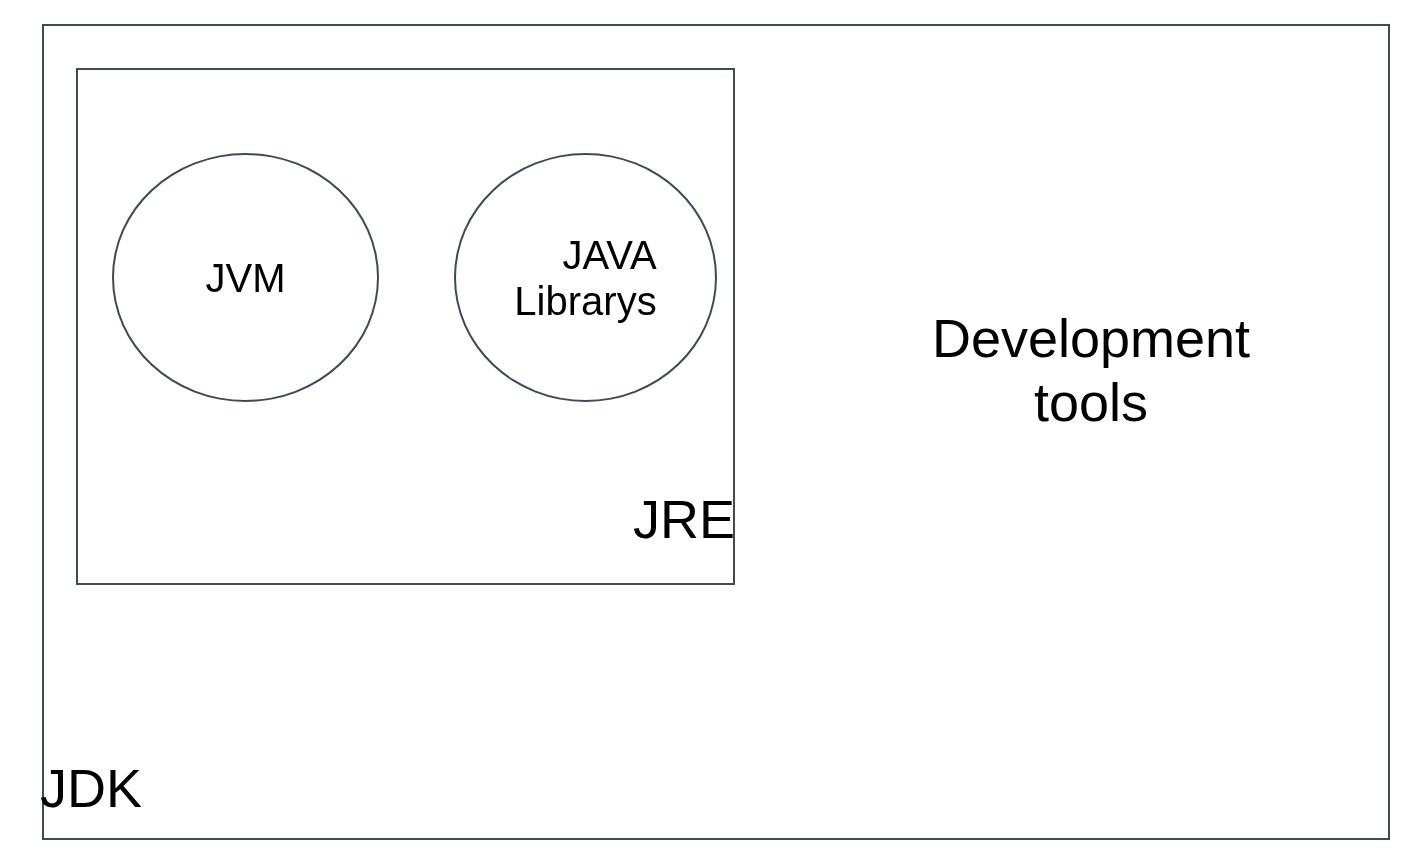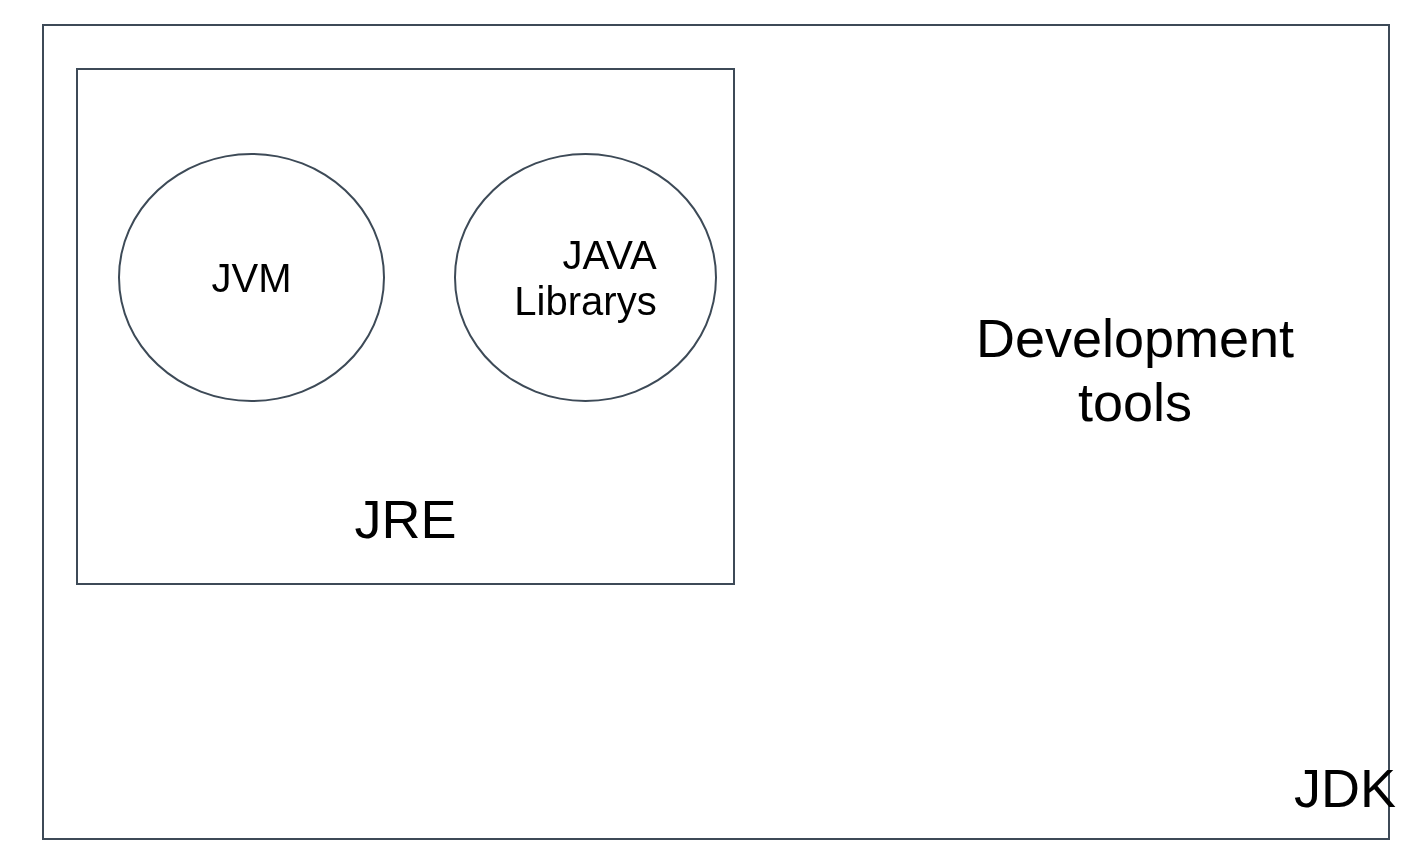--- a/index.html
+++ b/index.html
@@ -54,21 +54,21 @@
     border: 2px solid #3d4a57;
     border-radius: 50%;
     background: #ffffff;
     display: flex;
     align-items: center;
     justify-content: center;
     text-align: center;
   }
 
   .circle-jvm {
-    left: 118px;
+    left: 112px;
     top: 153px;
     width: 267px;
     height: 249px;
   }
 
   .circle-libs {
     left: 454px;
     top: 153px;
     width: 263px;
     height: 249px;
@@ -83,43 +83,43 @@
     color: #000000;
     white-space: pre-line;
   }
 
   
   .jre-label {
     position: absolute;
     left: 76px;
     top: 488px;
     width: 659px;
-    text-align: center;
+    text-align: right;
     font-size: 54px;
     font-weight: 300;
     line-height: 62px;
     color: #000000;
   }
 
   .jdk-label {
     position: absolute;
-    left: 48px;
+    left: 40px;
     top: 757px;
     width: 1348px;
-    text-align: right;
+    text-align: left;
     font-size: 54px;
     font-weight: 300;
     line-height: 62px;
     color: #000000;
   }
 
   
   .devtools-label {
     position: absolute;
-    left: 884px;
+    left: 840px;
     top: 306px;
     width: 502px;
     text-align: center;
     font-size: 54px;
     font-weight: 300;
     line-height: 64px;
     color: #000000;
     white-space: pre-line;
   }
 </style>

